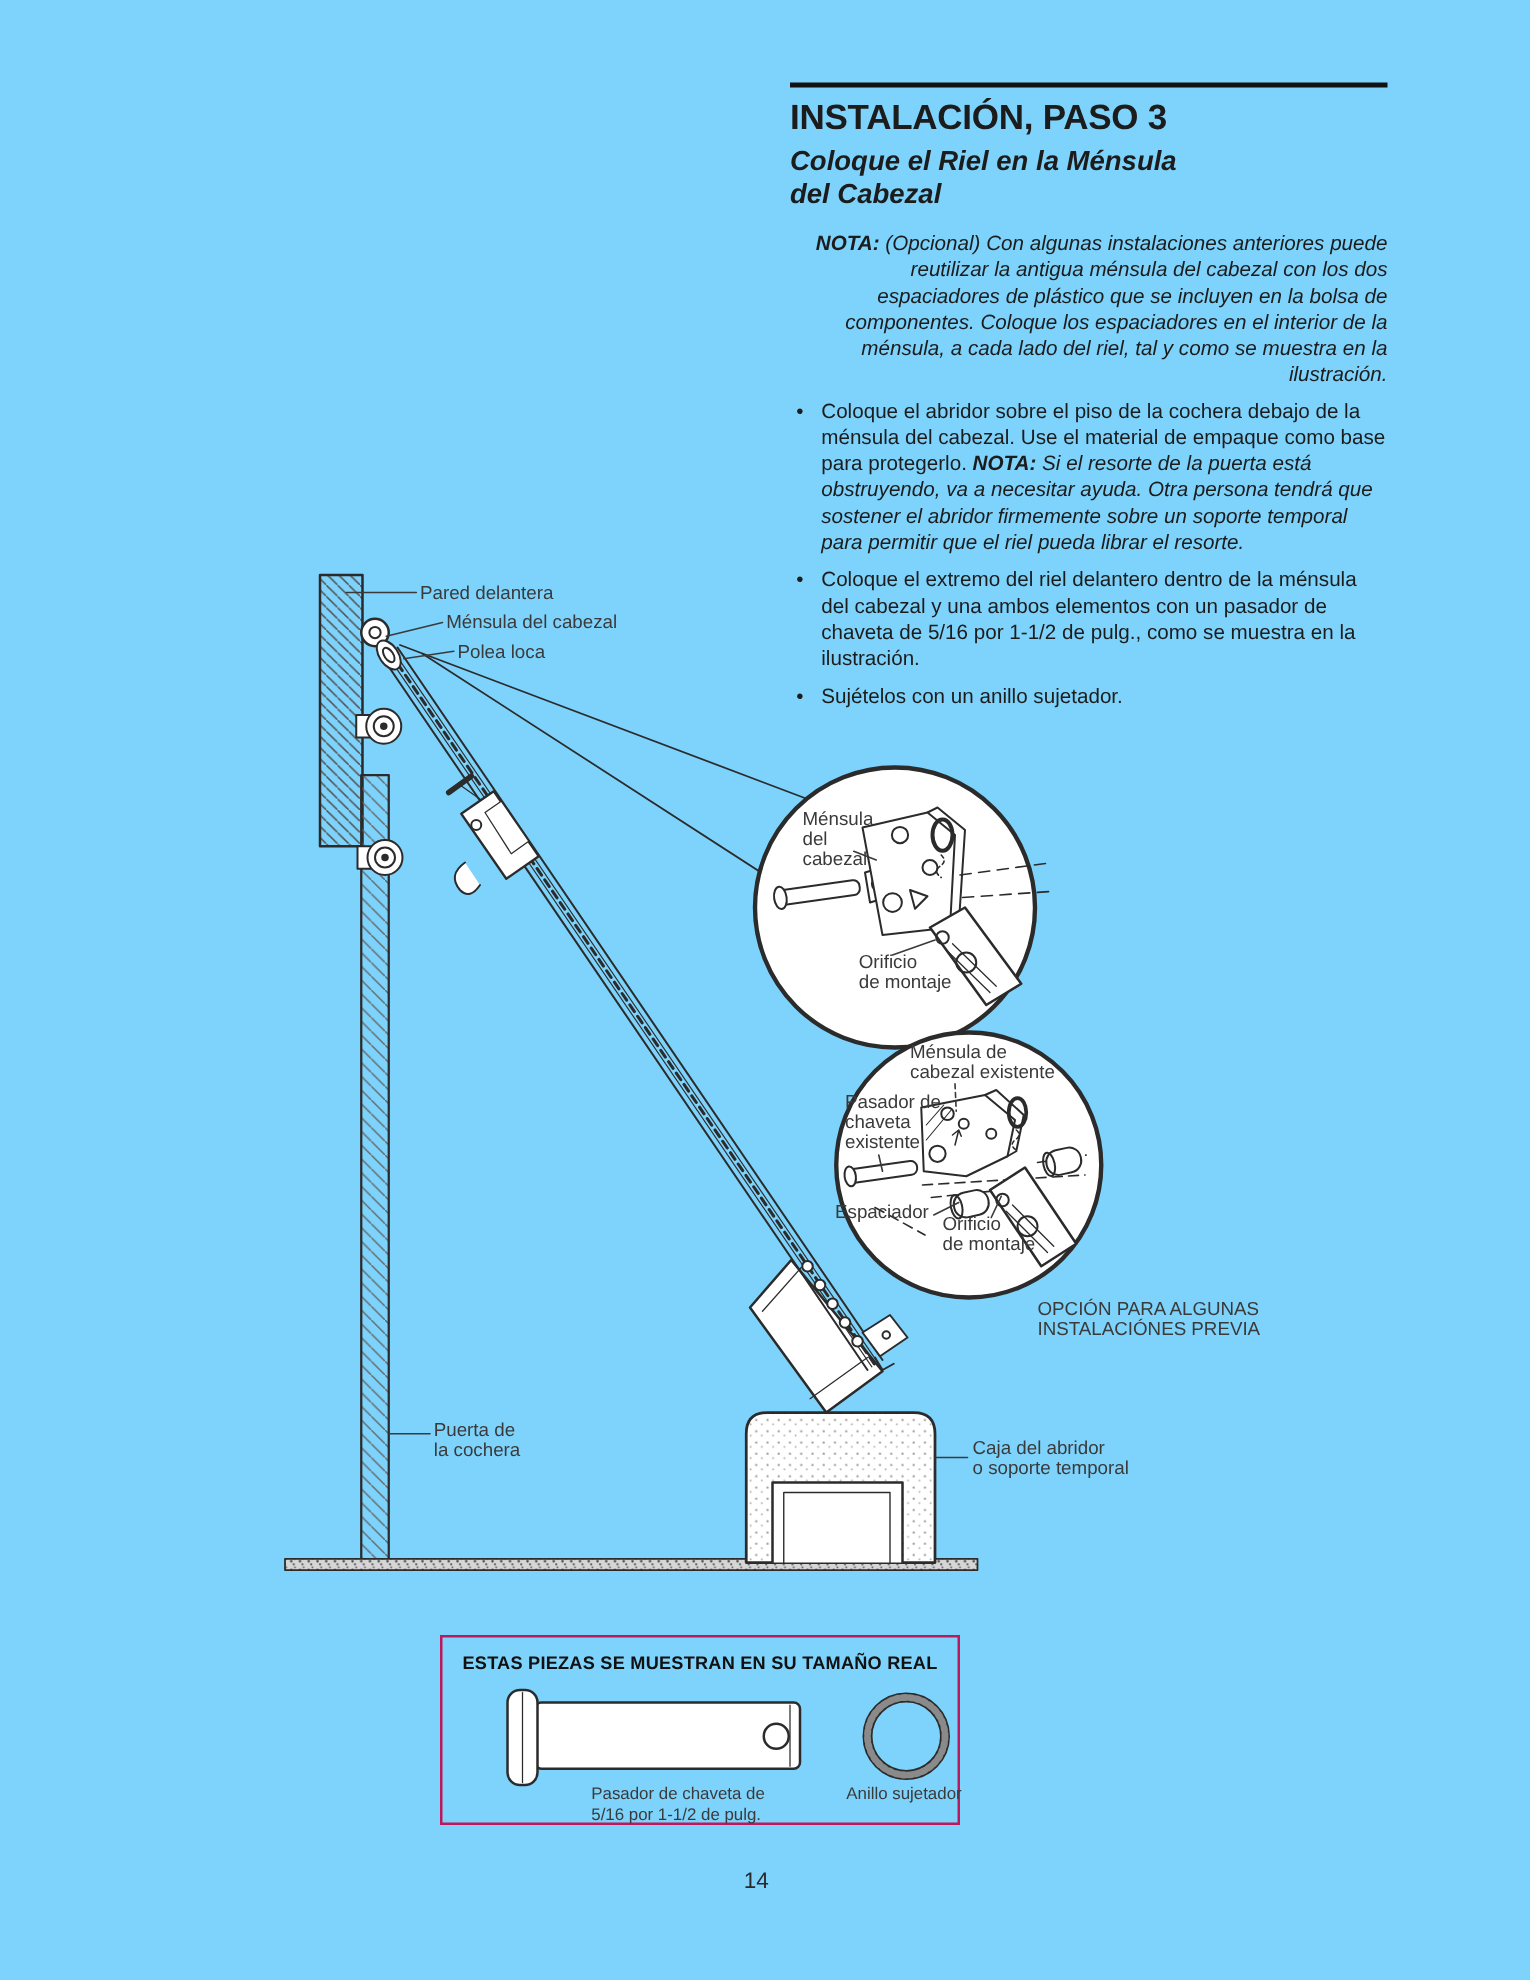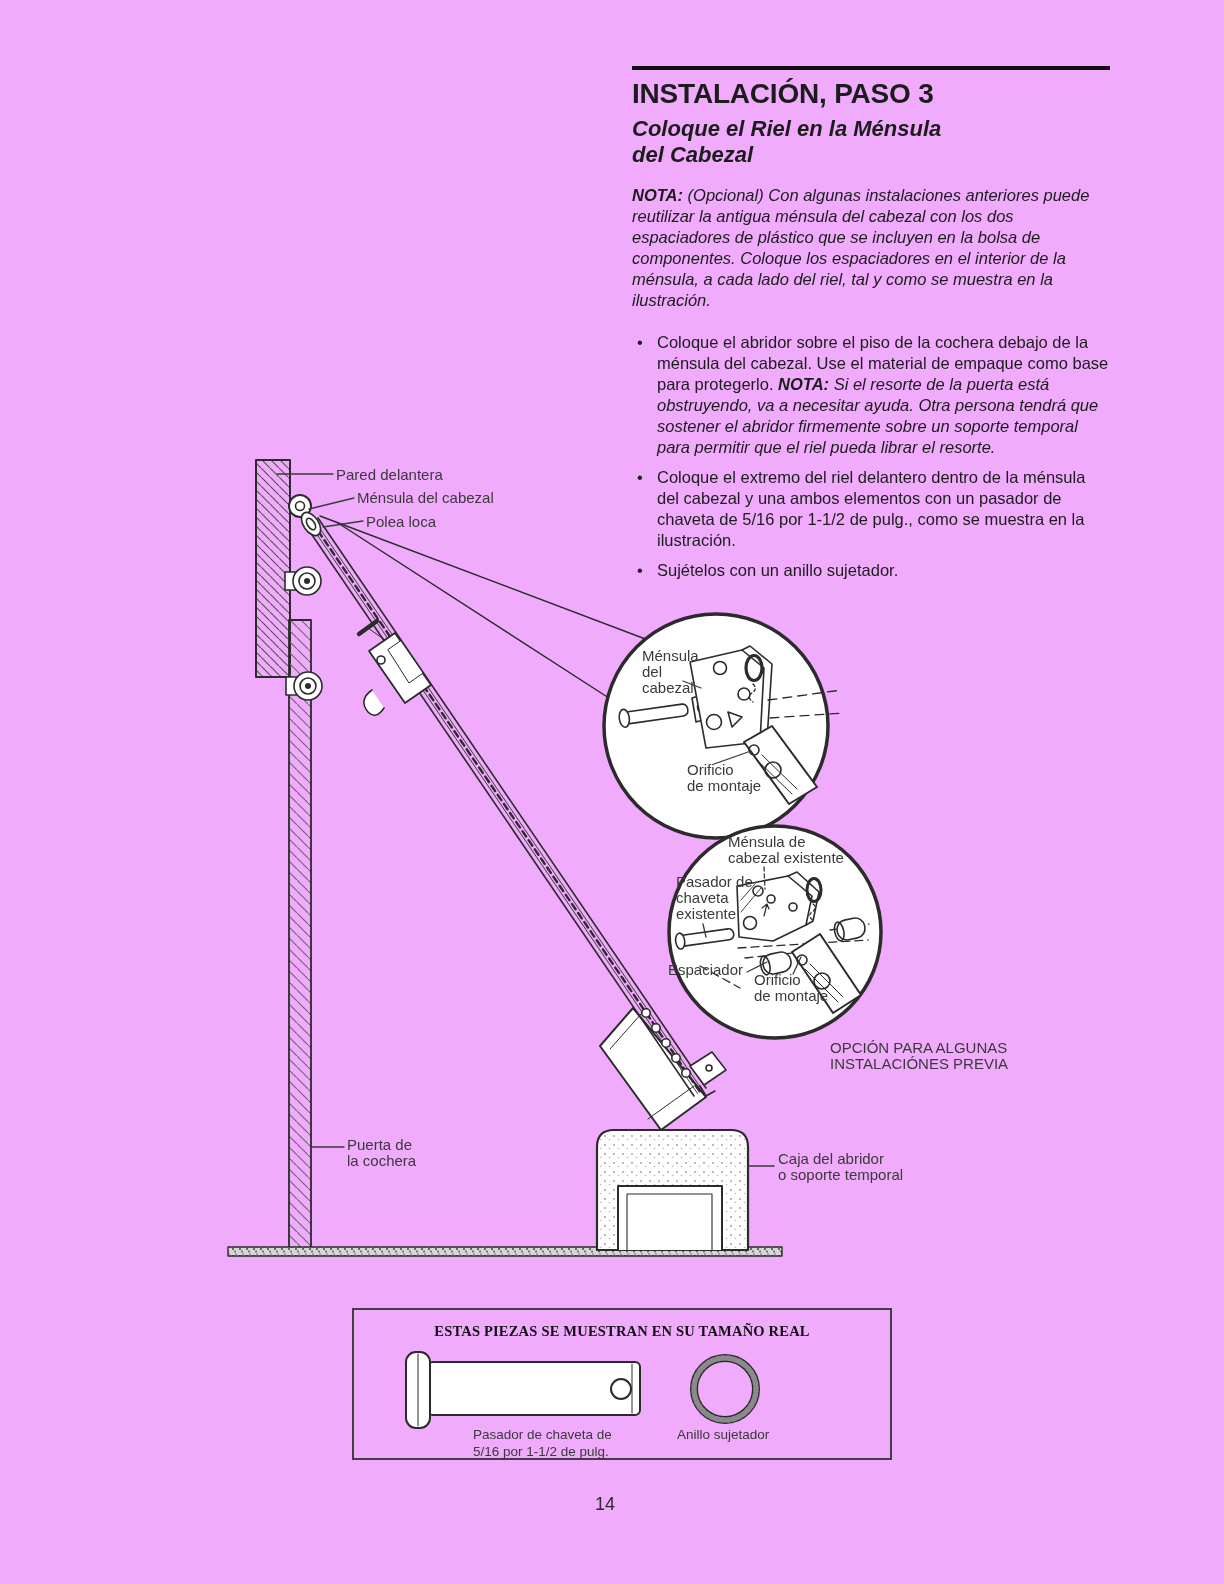--- a/index.html
+++ b/index.html
@@ -1,35 +1,35 @@
 <!DOCTYPE html>
 <html><head>
 <meta charset="utf-8">
 <style>
   html,body{margin:0;padding:0;background:#888;}
-  .page{position:relative;width:1224px;height:1584px;background:#f0abfc;margin:0 auto;
+  .page{position:relative;width:1224px;height:1584px;background:#7dd3fc;margin:0 auto;
         font-family:"Liberation Sans",sans-serif;color:#1c1c1c;overflow:hidden;}
   svg.art{position:absolute;left:0;top:0;z-index:1;}
 
   .col{position:absolute;left:632px;top:66px;width:478px;z-index:2;}
   .rule{height:4px;background:#111;margin:0 0 9px 0;}
   h1{font-size:28px;line-height:30px;margin:0 0 7px 0;font-weight:bold;letter-spacing:-0.2px;}
   h2{font-size:22px;line-height:26px;margin:0 0 17px 0;font-weight:bold;font-style:italic;white-space:pre-line;}
-  p.note{font-size:16.5px;line-height:21px;margin:0 0 21px 0;font-style:italic;}
+  p.note{font-size:16.5px;line-height:21px;margin:0 0 8px 0;font-style:italic;text-align:right;}
   p.note .nlbl{font-weight:bold;}
   ul.blist{list-style:none;margin:0;padding:0;font-size:16.5px;line-height:21px;}
   ul.blist li{position:relative;padding-left:25px;margin-bottom:9px;}
   .dot{position:absolute;left:5px;top:0;}
   .bi{font-style:italic;font-weight:bold;}
   .it{font-style:italic;}
 
   .dlabel{position:absolute;font-size:15px;line-height:16px;color:#3a3a3a;
           white-space:pre-line;z-index:3;}
-  .partsbox{position:absolute;left:352px;top:1308px;width:540px;height:152px;
-            border:2px solid #404040;box-sizing:border-box;background:transparent;z-index:2;font-family:Liberation Serif, serif;}
+  .partsbox{position:absolute;left:352px;top:1308px;width:416px;height:152px;
+            border:2px solid #be185d;box-sizing:border-box;background:transparent;z-index:2;}
   .ptitle{text-align:center;font-weight:bold;font-size:14.5px;letter-spacing:0.2px;
           margin-top:13px;color:#111;}
   .plabel{position:absolute;font-size:13.5px;line-height:17px;color:#3a3a3a;
           white-space:pre-line;z-index:3;}
   .pagenum{position:absolute;left:565px;top:1494px;width:80px;text-align:center;
            font-size:18px;color:#2a2a2a;z-index:2;}
 </style>
 </head>
 <body>
 

